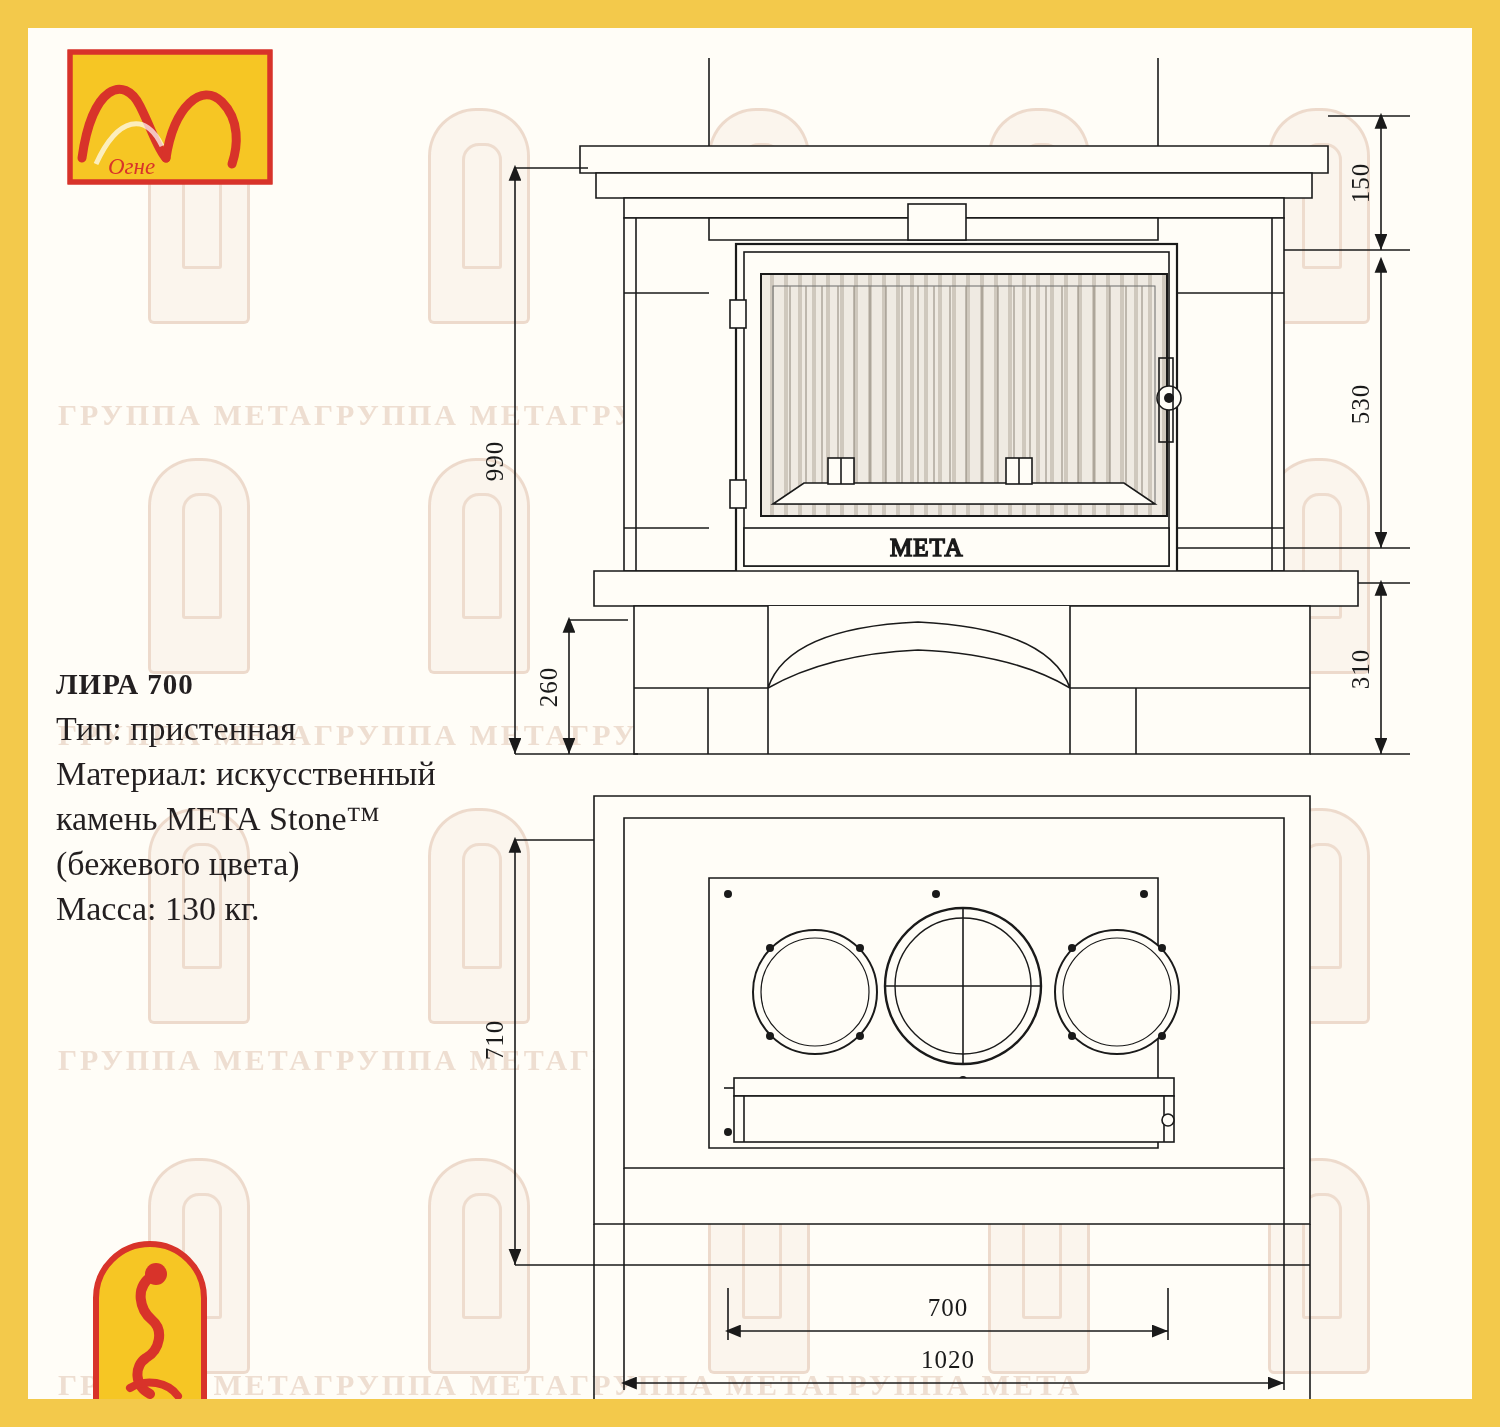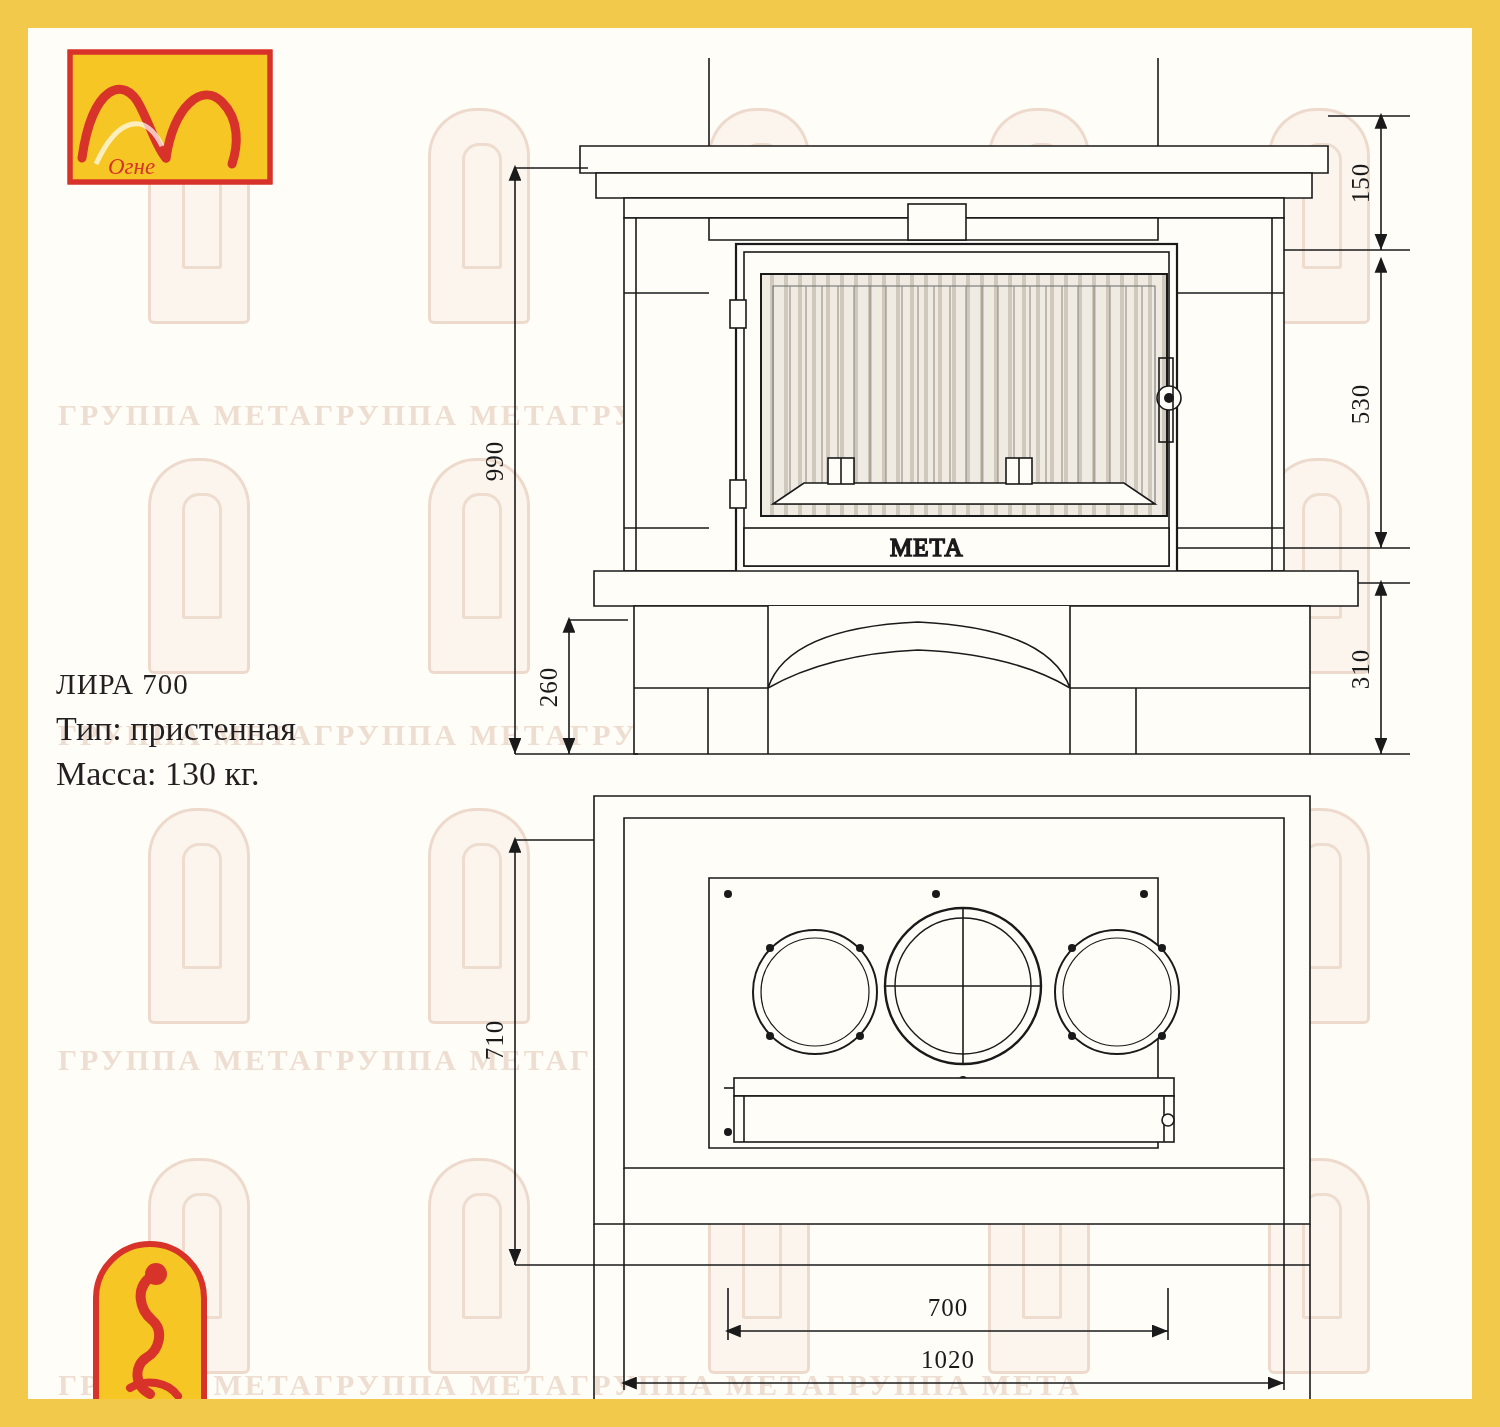--- a/index.html
+++ b/index.html
@@ -86,21 +86,21 @@
   
   #caption {
     position: absolute;
     left: 28px;
     top: 640px;
     width: 430px;
     color: #231f20;
   }
   #caption .title {
     font-size: 29px;
-    font-weight: 400;
+    font-weight: 700;
     letter-spacing: 1px;
     margin-bottom: 6px;
   }
   #caption .line {
     font-size: 34px;
     line-height: 1.32;
     white-space: pre-line;
   }
 
   
@@ -167,20 +167,23 @@
     <svg id="logo-bottom" viewBox="0 0 120 182">
       <path d="M6 176 L6 60 A54 54 0 0 1 114 60 L114 176 Z" fill="#f6c624" stroke="#d8332a" stroke-width="6"></path>
       <path d="M62 38 C44 50 50 72 62 82 C74 92 70 112 56 120 C44 128 44 148 60 156" fill="none" stroke="#d8332a" stroke-width="10" stroke-linecap="round"></path>
       <circle cx="66" cy="36" r="11" fill="#d8332a"></circle>
       <path d="M40 150 C56 140 78 144 88 158" fill="none" stroke="#d8332a" stroke-width="8" stroke-linecap="round"></path>
     </svg>
 
     <div id="caption">
       <div class="title">ЛИРА 700</div>
       <div class="line">Тип: пристенная</div>
+      <div class="line">Материал: искусственный
+камень МЕТА Stone™
+(бежевого  цвета)</div>
       <div class="line">Масса: 130 кг.</div>
     </div>
 
     <svg class="draw" viewBox="0 0 1444 1371">
       <defs>
         <marker id="ah" markerWidth="12" markerHeight="12" refX="10" refY="4" orient="auto">
           <path d="M0,0 L10,4 L0,8 z" fill="#1a1a1a"></path>
         </marker>
         <marker id="ahs" markerWidth="12" markerHeight="12" refX="2" refY="4" orient="auto">
           <path d="M10,0 L0,4 L10,8 z" fill="#1a1a1a"></path>

